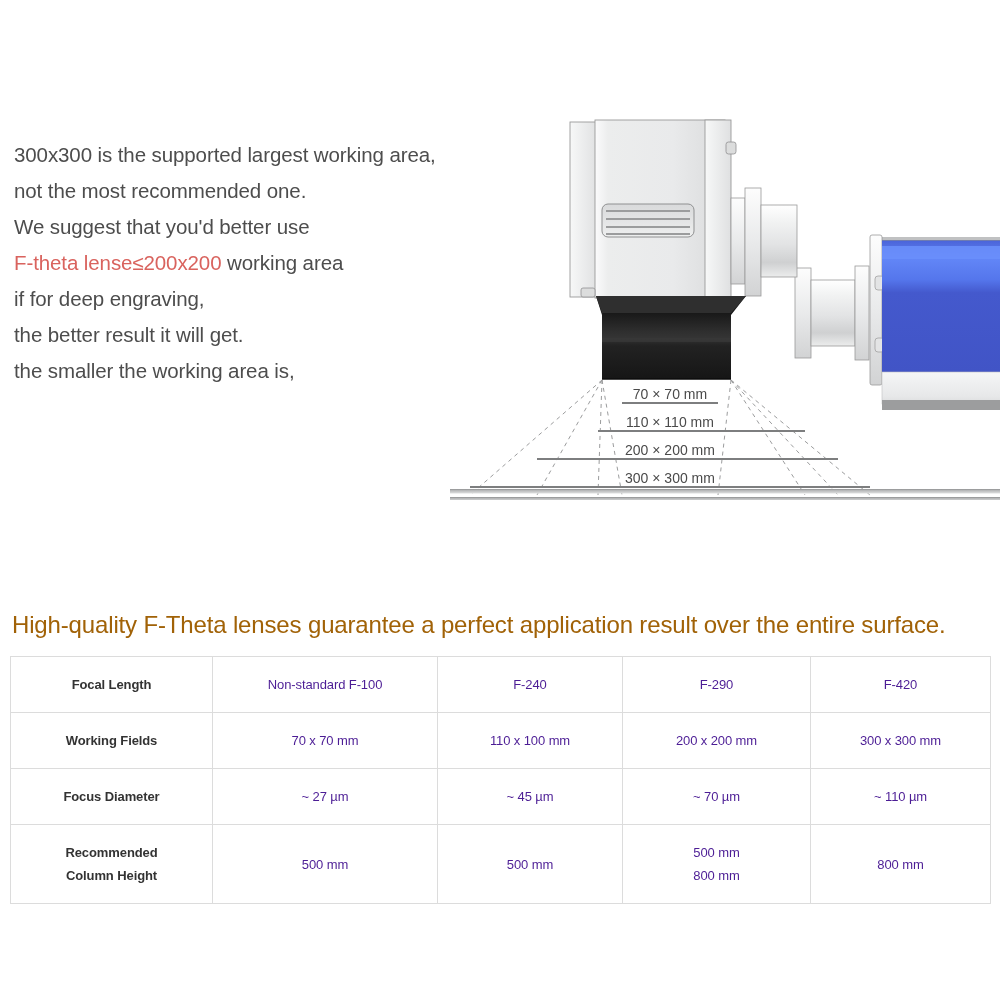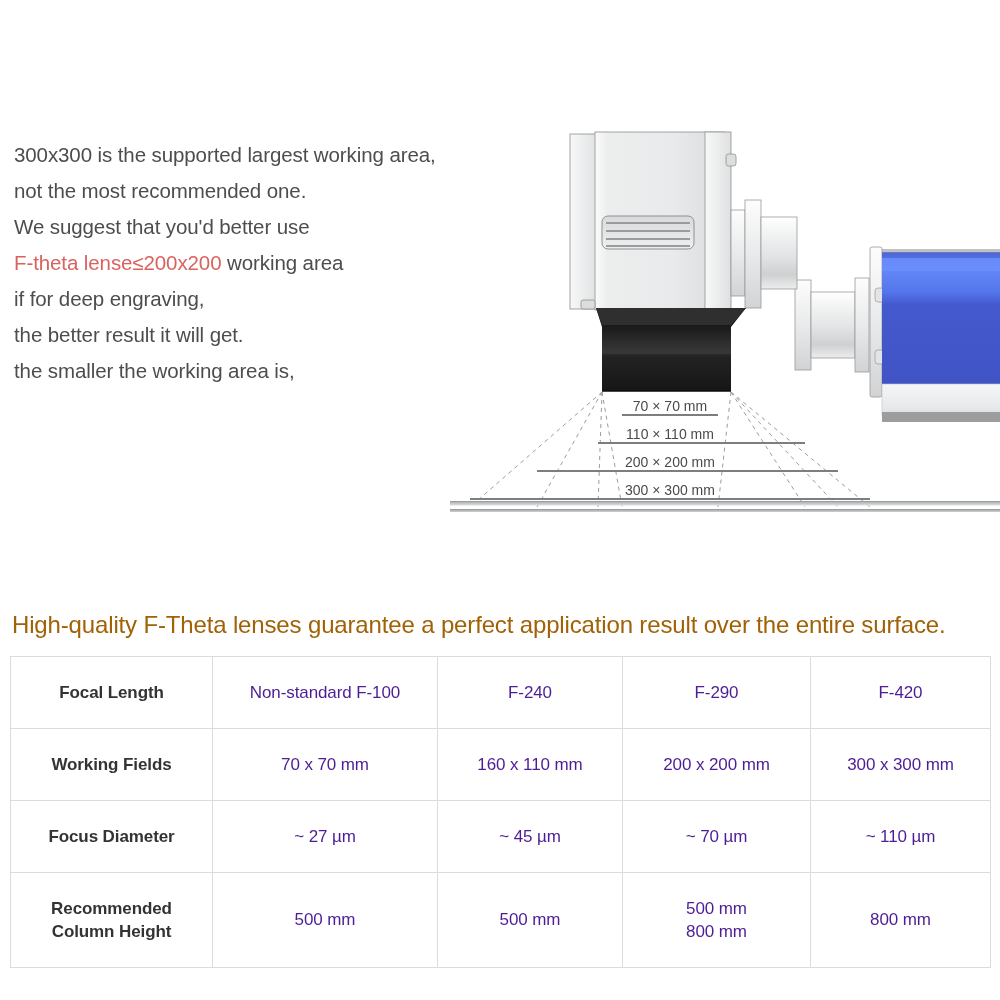--- a/index.html
+++ b/index.html
@@ -41,21 +41,21 @@
   }
   .note-line .accent {
     color: #d9635e;
     margin-top: 8px;
   }
 
   
   #illustration {
     position: absolute;
     left: 450px;
-    top: 112px;
+    top: 100px;
     width: 550px;
     height: 400px;
   }
   #illustration svg {
     display: block;
   }
 
   
   #spec-section {
     position: absolute;
@@ -75,23 +75,23 @@
   #spec-table {
     border-collapse: collapse;
     width: 980px;
     table-layout: fixed;
     border: 1px solid #dcdcdc;
   }
   #spec-table td {
     border: 1px solid #dcdcdc;
     text-align: center;
     vertical-align: middle;
-    padding: 12px;
+    padding: 4px;
     height: 47px;
-    font-size: 17px;
+    font-size: 13px;
   }
   #spec-table td.row-label {
     color: #333333;
     font-weight: bold;
     letter-spacing: -0.1px;
   }
   #spec-table td.cell-value {
     color: #4c1d95;
     font-weight: normal;
     letter-spacing: -0.1px;
@@ -275,21 +275,21 @@
       <tr>
         <td class="row-label">Focal Length</td>
         <td class="cell-value">Non-standard F-100</td>
         <td class="cell-value">F-240</td>
         <td class="cell-value">F-290</td>
         <td class="cell-value">F-420</td>
       </tr>
       <tr>
         <td class="row-label">Working Fields</td>
         <td class="cell-value">70 x 70 mm</td>
-        <td class="cell-value">160 x 110 mm</td>
+        <td class="cell-value">110 x 100 mm</td>
         <td class="cell-value">200 x 200 mm</td>
         <td class="cell-value">300 x 300 mm</td>
       </tr>
       <tr>
         <td class="row-label">Focus Diameter</td>
         <td class="cell-value">~ 27 µm</td>
         <td class="cell-value">~ 45 µm</td>
         <td class="cell-value">~ 70 µm</td>
         <td class="cell-value">~ 110 µm</td>
       </tr>

